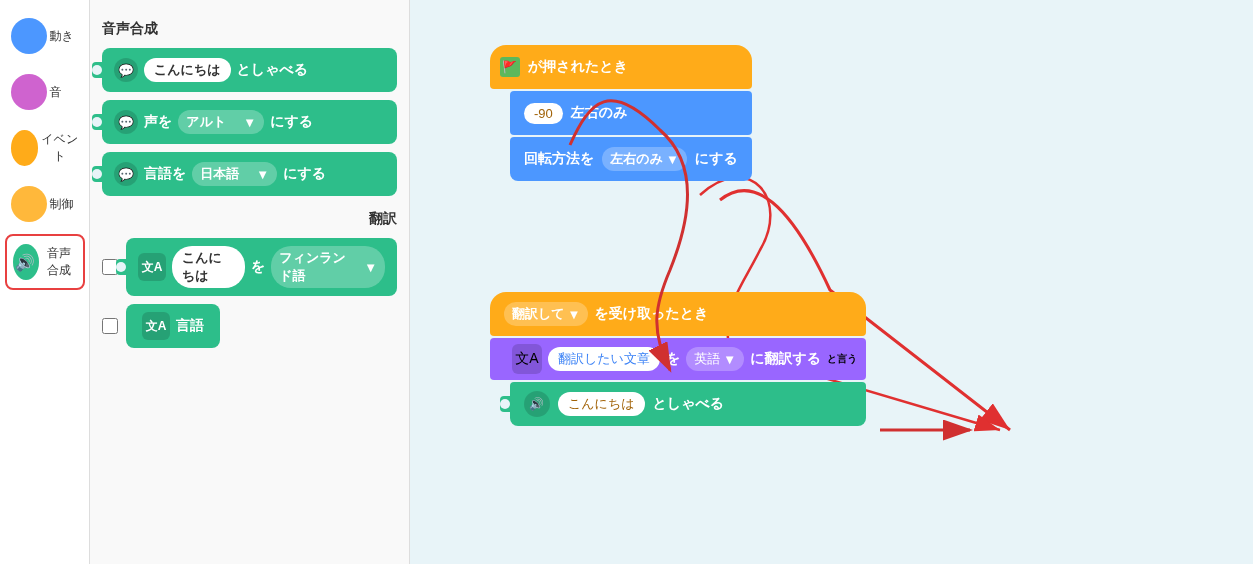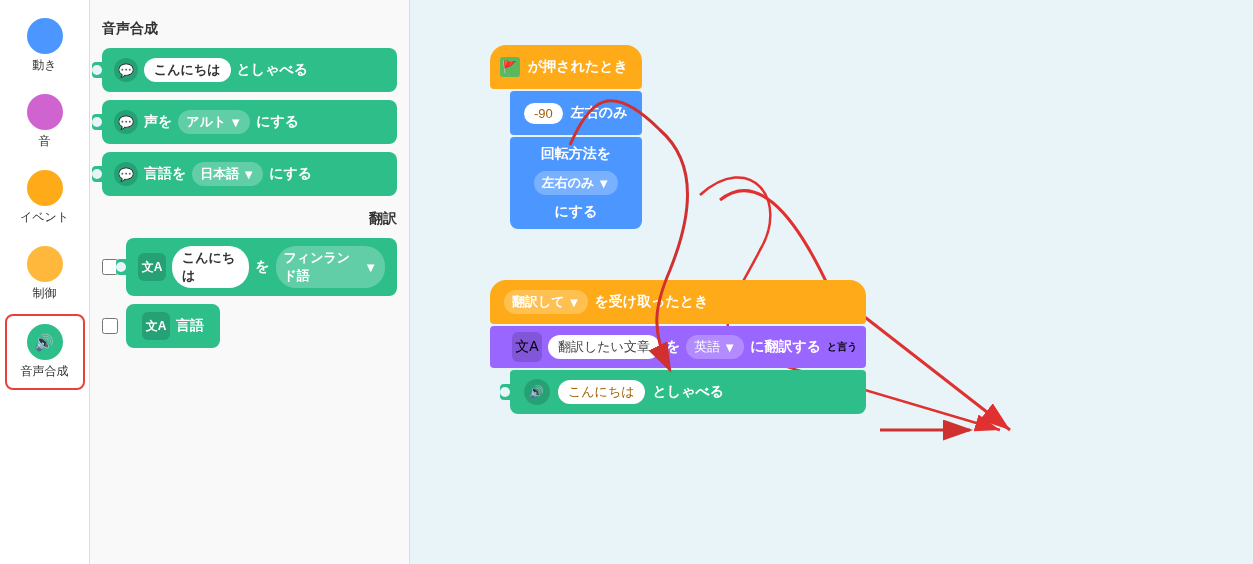--- a/index.html
+++ b/index.html
@@ -19,21 +19,21 @@
       border-right: 1px solid #ddd;
       display: flex;
       flex-direction: column;
       align-items: center;
       padding-top: 10px;
       gap: 4px;
       flex-shrink: 0;
     }
     .sidebar-item {
       display: flex;
-      flex-direction: column;
+      flex-direction: row;
       align-items: center;
       cursor: pointer;
       padding: 8px 6px;
       border-radius: 8px;
       width: 80px;
       gap: 3px;
     }
     .sidebar-item.active {
       border: 2px solid #e84040;
       background: #fff;
@@ -90,21 +90,21 @@
       font-size: 13px;
     }
     .block-dropdown {
       background: rgba(255,255,255,0.25);
       border-radius: 20px;
       padding: 3px 8px;
       color: #fff;
       font-size: 13px;
       display: flex;
       align-items: center;
-      gap: 3px;
+      gap: 17px;
     }
 
     .speaker-icon {
       width: 24px;
       height: 24px;
       background: rgba(0,0,0,0.15);
       border-radius: 50%;
       display: flex;
       align-items: center;
       justify-content: center;
@@ -351,43 +351,43 @@
     <div class="canvas-block canvas-block-orange" style="border-radius: 16px 16px 4px 4px; padding-left: 10px;">
       <div class="flag-icon">🚩</div>
       <span>が押されたとき</span>
     </div>
 
     <div class="canvas-block canvas-block-blue" style="border-radius: 4px; margin-top: 2px; margin-left:20px;">
       <span class="canvas-pill-white">-90</span>
       <span>左右のみ</span>
     </div>
 
-    <div class="canvas-block canvas-block-blue" style="border-radius: 4px 4px 8px 8px; margin-top: 2px; margin-left:20px;flex-direction:column;">
+    <div class="canvas-block canvas-block-blue" style="border-radius: 4px 4px 8px 8px; margin-top: 2px; margin-left:20px;">
       <span>回転方法を</span>
       <div class="canvas-dropdown">
         <span>左右のみ</span>
         <span>▼</span>
       </div>
       <span>にする</span>
     </div>
   </div>
 
-  <div class="script-group" style="left: 80px; top: 280px;">
+  <div class="script-group" style="left: 80px; top: 292px;">
 
     <div class="canvas-block canvas-block-orange" style="border-radius: 16px 16px 4px 4px; gap:6px;">
       <div class="canvas-dropdown">
         <span>翻訳して</span>
         <span>▼</span>
       </div>
       <span>を受け取ったとき</span>
     </div>
 
     <div style="background:#9966ff; border-radius:4px; margin-top:2px; padding:6px 8px 6px 22px; display:flex; align-items:center; gap:6px;">
       <div class="canvas-translate-icon">文A</div>
-      <span class="canvas-pill-white" style="color:#404040; background:white; border-radius:20px; padding:3px 10px; font-size:13px; font-weight:normal;">翻訳したい文章</span>
+      <span class="canvas-pill-white" style="color:#3b82f6; background:white; border-radius:20px; padding:3px 10px; font-size:13px; font-weight:normal;">翻訳したい文章</span>
       <span style="color:white; font-size:14px; font-weight:bold;">を</span>
       <div class="canvas-dropdown">
         <span>英語</span>
         <span>▼</span>
       </div>
       <span style="color:white; font-size:14px; font-weight:bold;">に翻訳する</span>
       <span style="color:#000000; font-size:10px; font-weight:bold;">と言う</span>
     </div>
 
     <div class="canvas-block canvas-block-green" style="border-radius:4px 4px 8px 8px; margin-top:2px; margin-left:20px; position:relative;">

